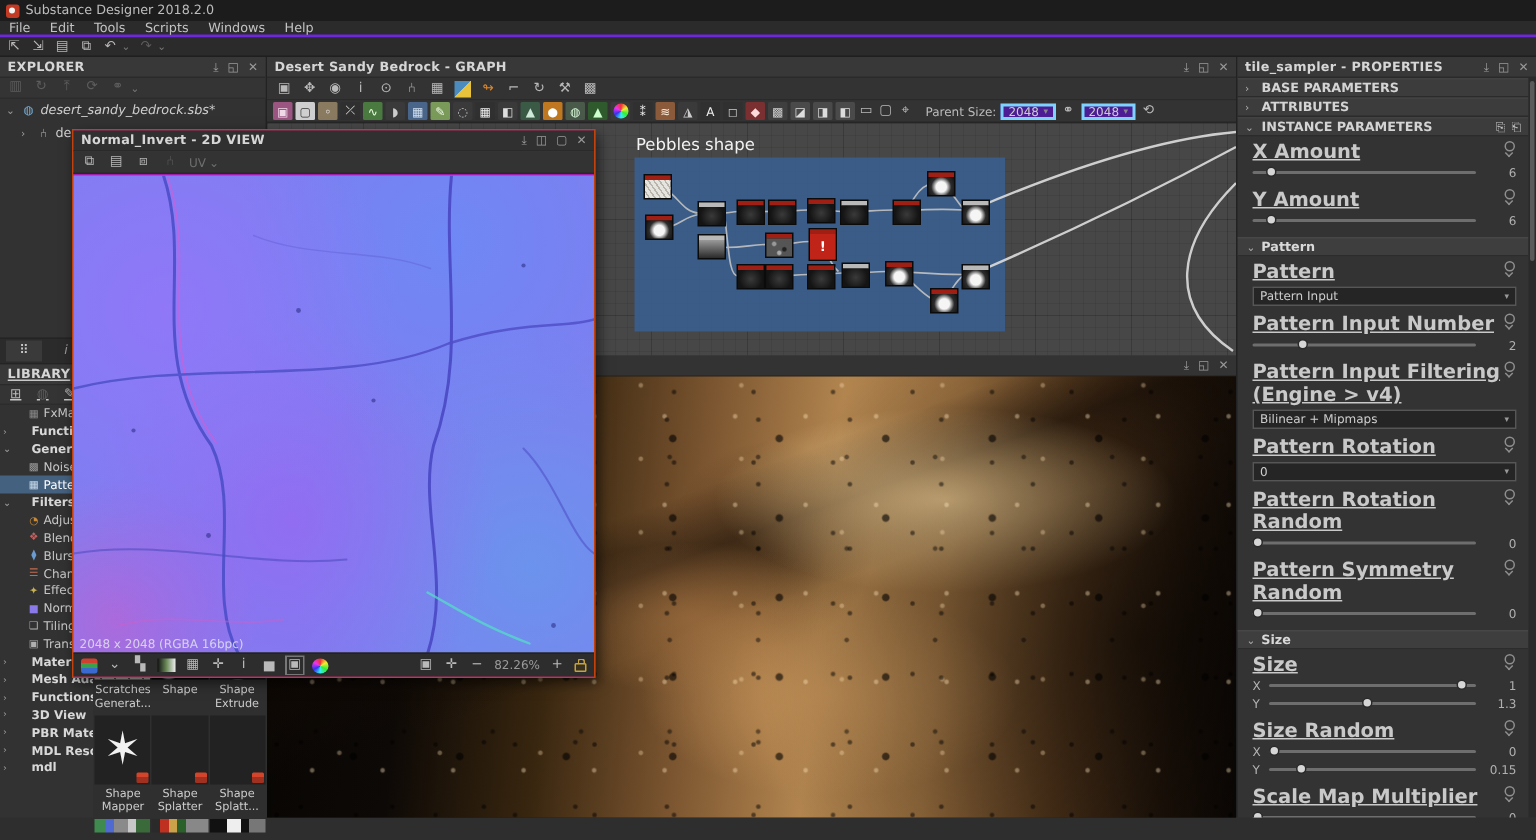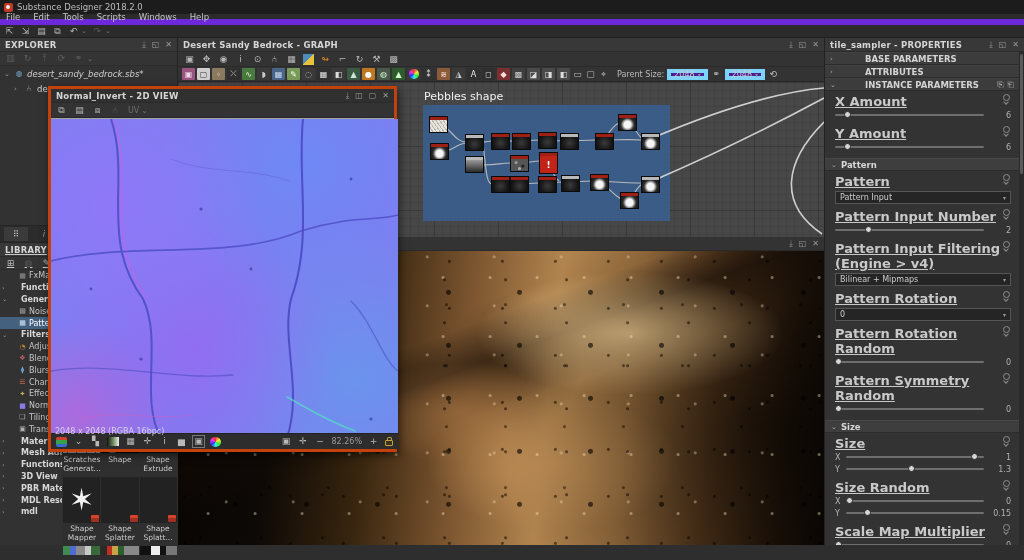--- a/index.html
+++ b/index.html
@@ -4,21 +4,21 @@
 <style>
   html,body{margin:0;padding:0;background:#141414;}
   *{box-sizing:border-box;font-family:"DejaVu Sans",sans-serif;}
   #stage{position:relative;width:1024px;height:560px;overflow:hidden;background:#2e2e2e;color:#c8c8c8;font-size:9px;}
 
   
   #titlebar{position:absolute;left:0;top:0;width:1024px;height:14px;background:#1c1c1c;display:flex;align-items:center;padding:0 4px;gap:4px;}
   #appicon{width:9px;height:9px;background:#c33a24;border-radius:2px;position:relative;}
   #appicon:after{content:"";position:absolute;left:2px;top:2px;width:4px;height:4px;background:#f4f4f4;border-radius:50%;}
   #apptitle{color:#bdbdbd;font-size:8.5px;}
-  #menubar{position:absolute;left:0;top:14px;width:1024px;height:11px;background:#2b2b2b;display:flex;align-items:center;padding:0 6px;gap:13px;border-bottom:6px solid #6d28d9;}
+  #menubar{position:absolute;left:0;top:14px;width:1024px;height:11px;background:#2b2b2b;display:flex;align-items:center;padding:0 6px;gap:13px;border-bottom:2px solid #6d28d9;}
   #menubar span{color:#c4c4c4;font-size:8.5px;}
   #maintoolbar{position:absolute;left:0;top:25px;width:1024px;height:13px;background:#2b2b2b;display:flex;align-items:center;padding:0 4px;gap:5px;border-bottom:1px solid #1f1f1f;}
 
   .tbicon{display:inline-flex;align-items:center;justify-content:center;min-width:11px;height:11px;color:#b9b9b9;font-size:9px;line-height:1;}
   .tbicon.dis{color:#5d5d5d;}
   .tbchev{color:#777;font-size:7px;margin-left:-3px;}
   .panelhead{height:14px;background:#383838;display:flex;align-items:center;padding:0 5px;border-bottom:1px solid #2a2a2a;}
   .panelhead .ptitle{font-weight:bold;color:#d6d6d6;font-size:8.5px;letter-spacing:.2px;flex:1;white-space:nowrap;overflow:hidden;}
   .winicons{display:flex;gap:6px;align-items:center;}
   .winicons span{color:#9b9b9b;font-size:8px;}
@@ -66,21 +66,21 @@
   
   #centercol{position:absolute;left:178px;top:38px;width:646px;height:507px;background:#3c3c3c;}
   #graphpanel{position:absolute;left:0;top:0;width:646px;height:199px;}
   #graph-toolbar1{height:15px;background:#333;display:flex;align-items:center;gap:6px;padding:0 6px;border-bottom:1px solid #2a2a2a;}
   #graph-toolbar2{height:15px;background:#333;display:flex;align-items:center;gap:2px;padding:0 4px;border-bottom:1px solid #262626;}
   .nodeicon{width:13px;height:12px;display:inline-flex;align-items:center;justify-content:center;font-size:8px;color:#ddd;border-radius:1px;}
   .python-icon{background:linear-gradient(135deg,#4b8bbe 50%,#e8c23a 50%);}
   .rainbow{background:conic-gradient(#e33,#ee3,#3e3,#3ee,#33e,#e3e,#e33);border-radius:50%;width:10px;height:10px;}
   #parentsize{display:flex;align-items:center;gap:3px;margin-left:6px;}
   #parentsize .pslabel{color:#bbb;font-size:8px;}
-  .minidd{background:#4c1d95;border:4px solid #7dd3fc;height:11px;display:flex;align-items:center;gap:3px;padding:0 3px;color:#ccc;font-size:8px;justify-content:center;}
+  .minidd{background:#4c1d95;border:2px solid #7dd3fc;height:11px;display:flex;align-items:center;gap:3px;padding:0 3px;color:#ccc;font-size:8px;justify-content:center;}
   .minidd .caret{color:#888;font-size:6px;}
   #graphcanvas{position:absolute;left:0;top:44px;width:646px;height:155px;background-color:#474747;background-image:linear-gradient(rgba(0,0,0,.07) 1px,transparent 1px),linear-gradient(90deg,rgba(0,0,0,.07) 1px,transparent 1px),linear-gradient(rgba(0,0,0,.12) 1px,transparent 1px),linear-gradient(90deg,rgba(0,0,0,.12) 1px,transparent 1px);background-size:8px 8px,8px 8px,64px 64px,64px 64px;overflow:hidden;}
   #pframe{position:absolute;left:245px;top:23px;width:247px;height:116px;background:#3a5d88;opacity:.96;}
   #pframe-title{position:absolute;left:246px;top:8px;color:#f2f2f2;font-size:11px;}
   #wires{position:absolute;left:0;top:0;}
   .gnode{position:absolute;width:17px;height:15px;background:#161616;box-shadow:0 0 0 1px #0b0b0b;}
   .gnode .nhead{height:3px;}
   .nhead.red{background:#a01f14;}
   .nhead.gray{background:#b9b9b9;}
   .nbody{position:absolute;left:0;top:3px;right:0;bottom:0;}
@@ -106,42 +106,42 @@
       linear-gradient(96deg,#070503 0%,#0d0906 16%,#37250f 30%,#7b5530 44%,#b2854f 57%,#9b7040 69%,#57391d 82%,#20140a 93%,#0d0805 100%);}
   #render3d:after{content:"";position:absolute;inset:0;background-image:radial-gradient(circle at 12% 22%,rgba(0,0,0,.5) 0 1px,transparent 2px),radial-gradient(circle at 37% 67%,rgba(0,0,0,.5) 0 1px,transparent 2px),radial-gradient(circle at 64% 45%,rgba(255,230,190,.4) 0 1px,transparent 2px),radial-gradient(circle at 81% 78%,rgba(0,0,0,.6) 0 2px,transparent 3px),radial-gradient(circle at 55% 88%,rgba(0,0,0,.45) 0 1px,transparent 2px),radial-gradient(circle at 72% 12%,rgba(255,225,180,.35) 0 1px,transparent 2px);background-size:53px 47px,61px 43px,47px 59px,71px 53px,59px 61px,67px 49px;}
 
   
   #rightcol{position:absolute;left:824px;top:38px;width:200px;height:507px;background:#333;border-left:1px solid #222;}
   #props-scroll{position:absolute;right:0;top:14px;bottom:0;width:5px;background:#2a2a2a;}
   #props-scroll .pthumb{position:absolute;left:1px;top:2px;width:3px;height:120px;background:#5a5a5a;border-radius:2px;}
   #propsbody{position:absolute;left:0;top:14px;right:5px;bottom:0;overflow:hidden;}
   .sechead{height:13px;background:#3c3c3c;border-bottom:1px solid #2b2b2b;border-top:1px solid #424242;display:flex;align-items:center;gap:4px;padding:0 5px;}
   .sechead .arr{color:#aaa;font-size:7px;width:7px;}
-  .sechead .slabel{font-weight:bold;color:#d4d4d4;font-size:8.5px;flex:1;margin-left:24px;}
+  .sechead .slabel{font-weight:bold;color:#d4d4d4;font-size:8.5px;flex:1;}
   .sechead .sicons{display:flex;gap:4px;color:#c8c8c8;font-size:8px;}
   .param{padding:3px 8px 2px 10px;}
   .plabelline{display:flex;align-items:flex-start;}
   .plabel{font-weight:bold;color:#c9c9c9;font-size:13px;flex:1;text-decoration:underline;}
   .fxicon{width:9px;height:11px;position:relative;flex:none;}
   .fxicon:before{content:"";position:absolute;top:0;left:1px;width:5px;height:5px;border:1px solid #8f8f8f;border-radius:50%;}
   .fxicon:after{content:"";position:absolute;bottom:1px;left:2px;width:3px;height:3px;border-right:1px solid #8f8f8f;border-bottom:1px solid #8f8f8f;transform:rotate(45deg);}
   .sliderline{display:flex;align-items:center;gap:5px;height:12px;}
   .axis{width:6px;color:#b5b5b5;font-size:8px;}
   .strack{flex:1;height:2px;background:#6e6e6e;position:relative;border-radius:1px;}
   .shandle{position:absolute;top:-3px;width:7px;height:7px;border-radius:50%;background:#d6d6d6;border:1px solid #2a2a2a;}
   .sval{width:22px;text-align:right;color:#b0b0b0;font-size:8px;}
   .ddrow{margin-top:2px;height:13px;background:#252525;border:1px solid #565656;display:flex;align-items:center;padding:0 4px;}
   .ddval{flex:1;color:#cdcdcd;font-size:8px;}
   .ddcaret{color:#999;font-size:6px;}
   .subhead{height:13px;background:#3e3e3e;border-top:1px solid #474747;border-bottom:1px solid #2c2c2c;display:flex;align-items:center;gap:4px;padding:0 6px;margin-top:3px;}
   .subhead .arr{color:#aaa;font-size:7px;}
   .subhead .slabel{font-weight:bold;color:#d8d8d8;font-size:8.5px;}
 
   
-  #view2d{position:absolute;left:48px;top:86px;width:349px;height:366px;background:#a3a3a3;border:3px solid #c2410c;box-shadow:2px 3px 8px rgba(0,0,0,.55);z-index:10;}
+  #view2d{position:absolute;left:48px;top:86px;width:349px;height:366px;background:#a21caf;border:1px solid #c2410c;box-shadow:2px 3px 8px rgba(0,0,0,.55);z-index:10;}
   #view2d .panelhead{background:#303030;}
   #v2d-toolbar{height:15px;background:#333;display:flex;align-items:center;gap:7px;padding:0 5px;border-bottom:1px solid #282828;}
   #v2d-toolbar .uv{display:flex;align-items:center;gap:2px;color:#6e6e6e;font-size:8px;}
   #normalmap{position:absolute;left:0;top:30px;width:347px;height:319px;background-color:#7e7ef0;background-image:
      radial-gradient(circle at 18% 28%,rgba(148,118,250,.8),transparent 42%),
      radial-gradient(circle at 72% 14%,rgba(104,140,246,.7),transparent 38%),
      radial-gradient(circle at 42% 72%,rgba(158,98,242,.6),transparent 45%),
      radial-gradient(circle at 88% 82%,rgba(92,164,234,.55),transparent 40%),
      radial-gradient(circle at 8% 93%,rgba(216,86,200,.5),transparent 22%);overflow:hidden;}
   #mapres{position:absolute;left:4px;bottom:2px;color:rgba(225,225,240,.85);font-size:8px;z-index:2;}

